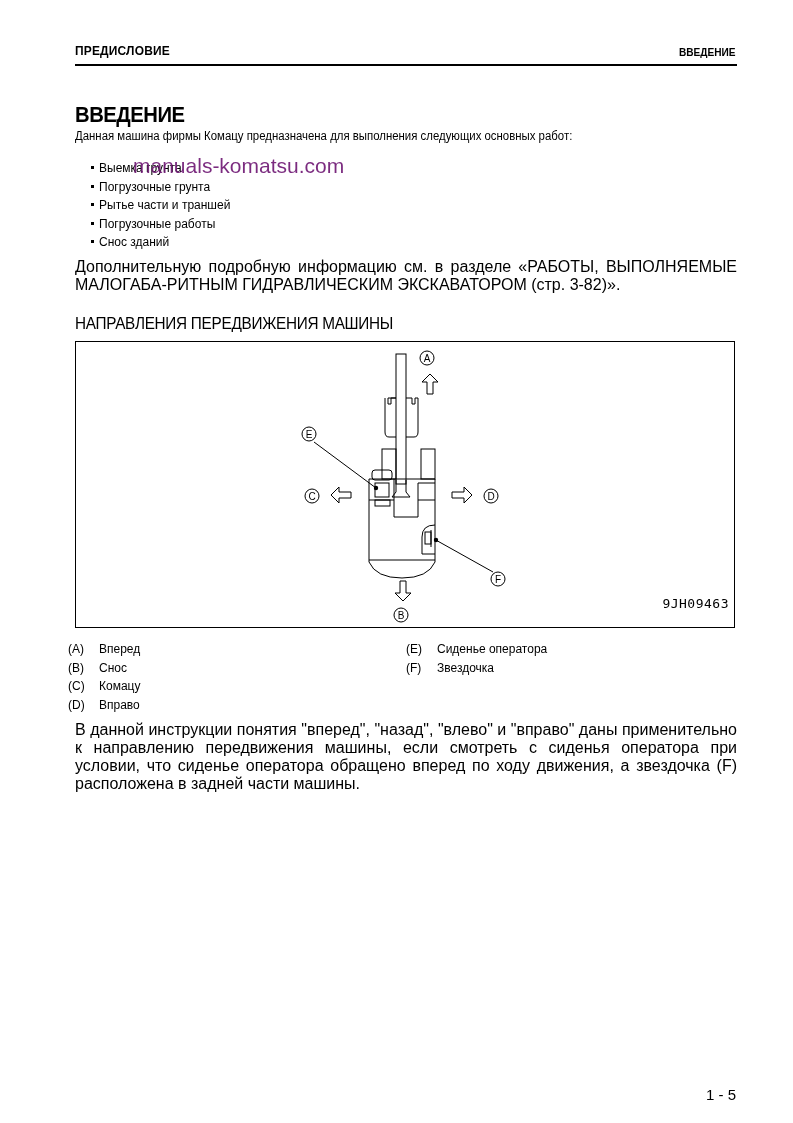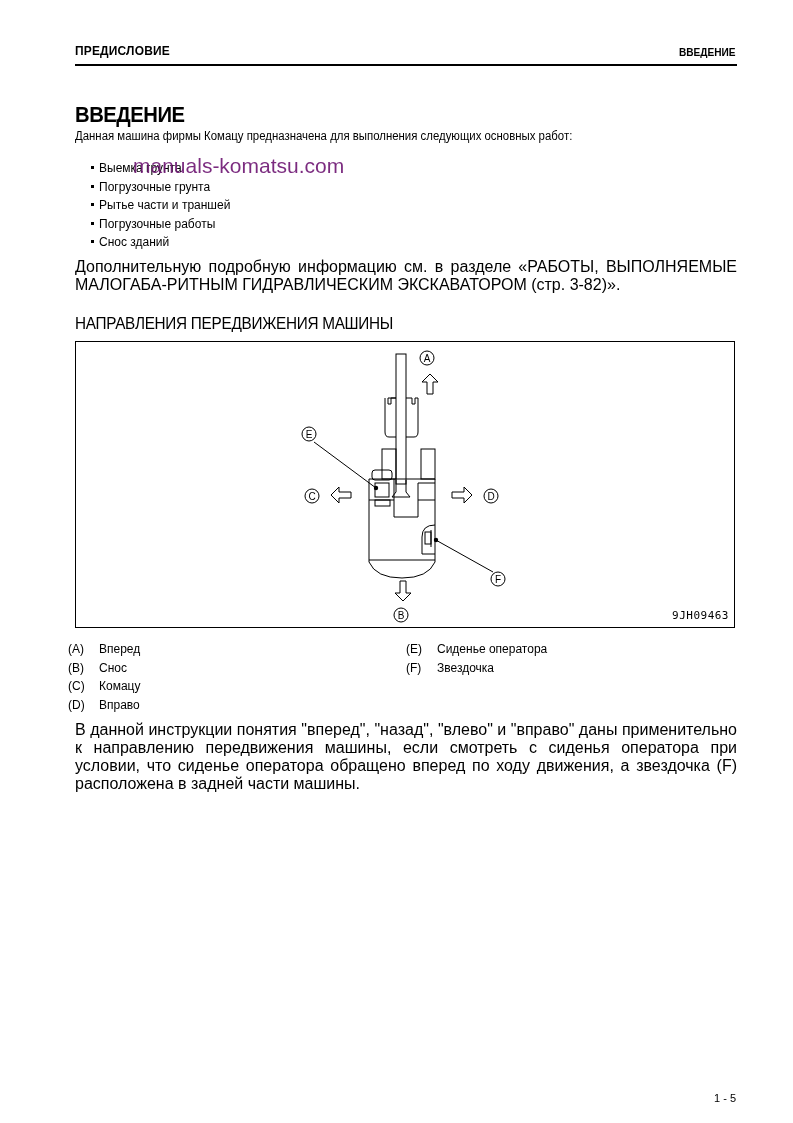--- a/index.html
+++ b/index.html
@@ -43,30 +43,30 @@
     .h2 {
       position: absolute; left: 75px; top: 314px; font-size: 17px; letter-spacing: -0.3px;
       transform: scaleX(0.9); transform-origin: left; white-space: nowrap;
     }
     .figure {
       position: absolute; left: 75px; top: 341px; width: 660px; height: 287px;
       border: 1.5px solid #000; box-sizing: border-box;
     }
     .figure svg { position: absolute; left: 0; top: 0; }
     .fig-id {
-      position: absolute; right: 5px; bottom: 5px; font-family: "DejaVu Sans Mono", monospace;
-      font-size: 11px; letter-spacing: 0.5px;
+      position: absolute; right: 5px; bottom: 16px; font-family: "DejaVu Sans Mono", monospace;
+      font-size: 13px; letter-spacing: 0.5px;
     }
     .legend { position: absolute; top: 640px; font-size: 12px; }
     .legend-left { left: 68px; }
     .legend-right { left: 406px; }
     .legend-row { height: 18.5px; line-height: 18px; white-space: nowrap; }
     .legend-row .key { display: inline-block; width: 31px; }
     .para2 { top: 721px; }
-    .page-num { position: absolute; right: 57px; top: 1086px; font-size: 11px; margin-top: 6px; }
+    .page-num { position: absolute; right: 57px; top: 1086px; font-size: 15px; }
   </style>
 </head>
 <body>
 
 <div class="header-left">ПРЕДИСЛОВИЕ</div>
 <div class="header-right">ВВЕДЕНИЕ</div>
 <div class="header-rule"></div>
 
 <div class="h1">ВВЕДЕНИЕ</div>
 <div class="intro">Данная машина фирмы Комацу предназначена для выполнения следующих основных работ:</div>

